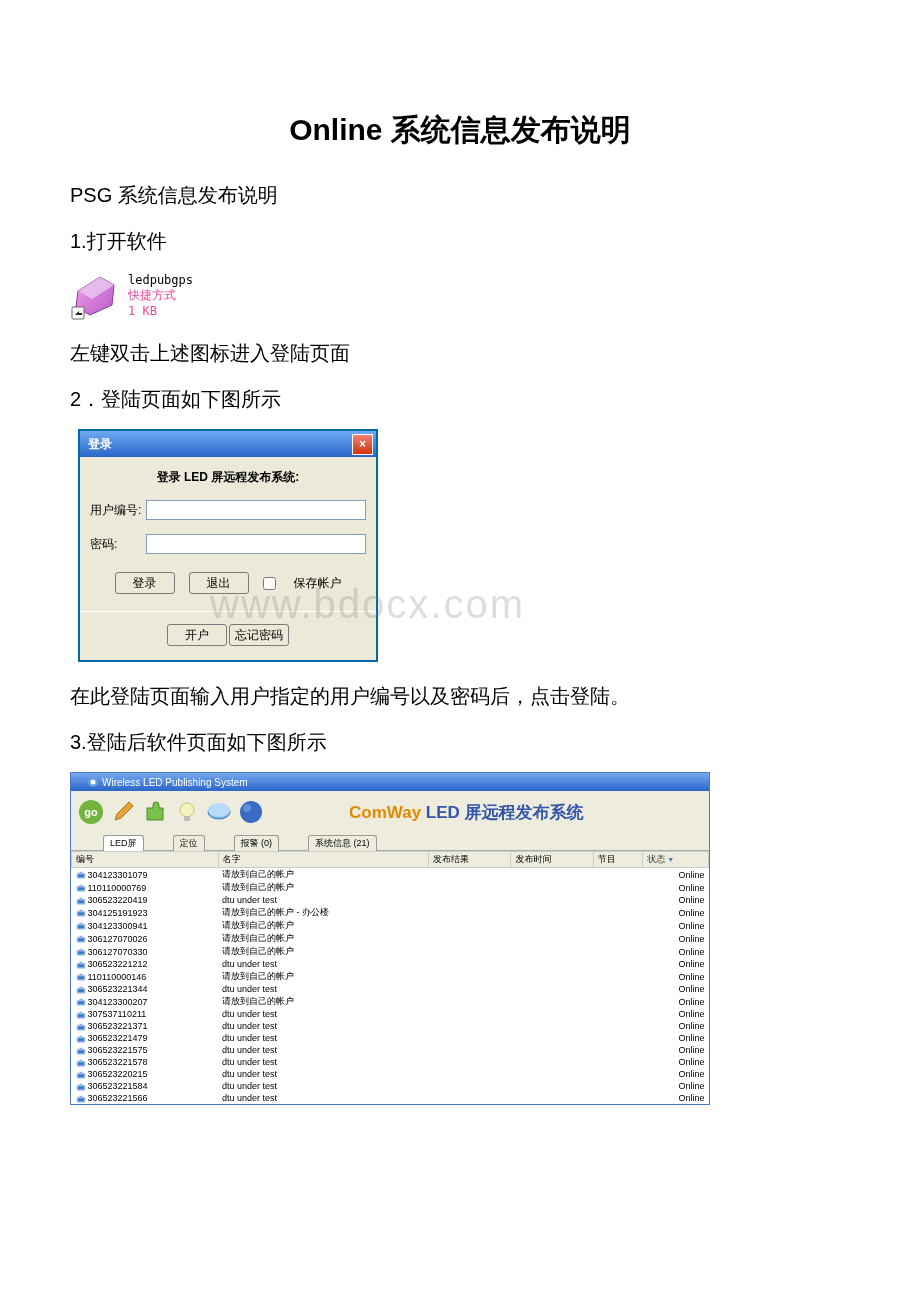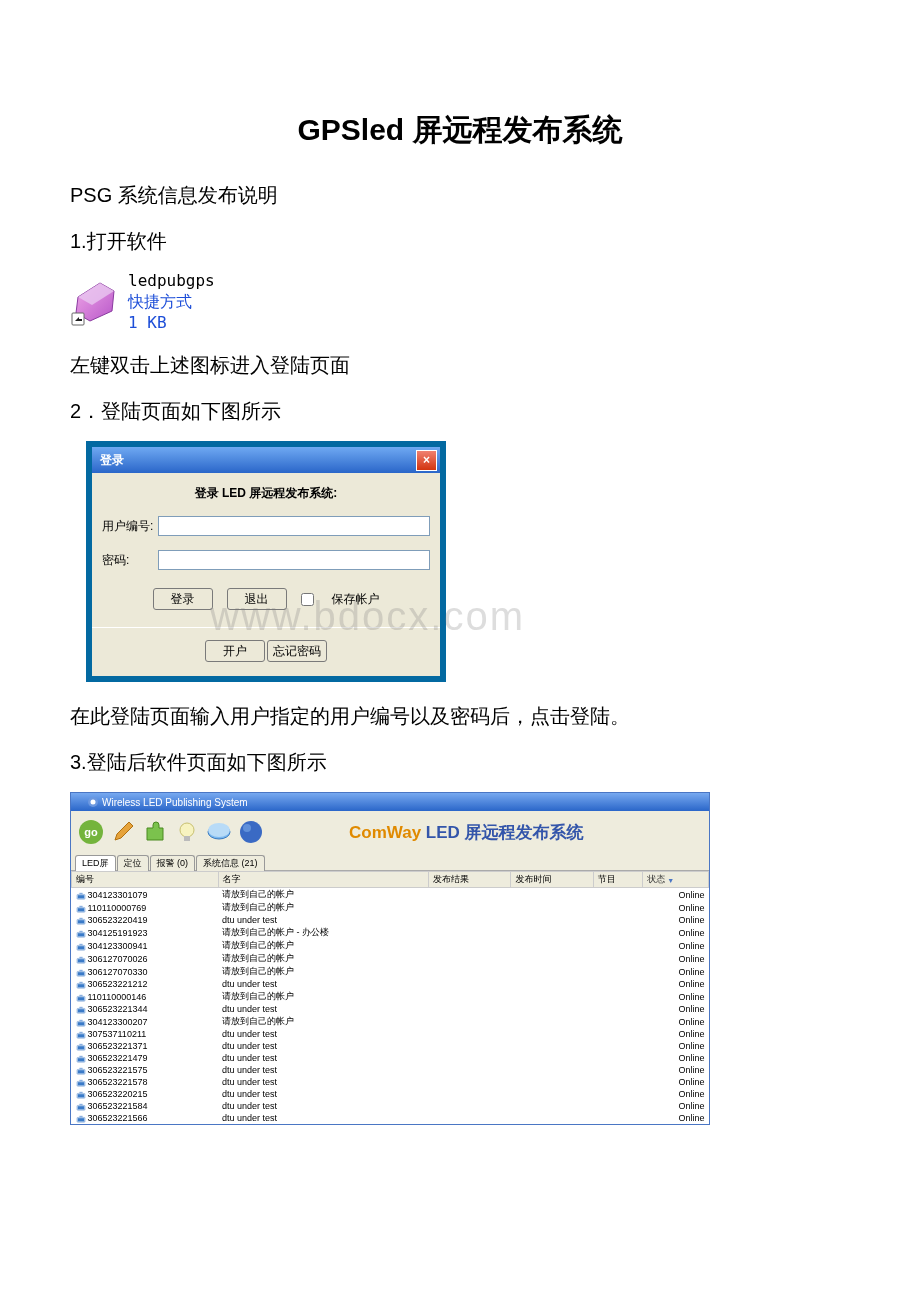--- a/index.html
+++ b/index.html
@@ -2,25 +2,25 @@
 <html><head>
   <meta charset="utf-8">
   <style>
     * { box-sizing: border-box; margin: 0; padding: 0; }
     body { background: #fff; font-family: "Microsoft YaHei", SimSun, Arial, sans-serif; width: 920px; margin: 0 auto; padding: 110px 70px 40px; color: #000; }
     .doc-title { font-size: 30px; font-weight: bold; text-align: center; margin-bottom: 28px; }
     .body-text { font-size: 20px; margin-bottom: 14px; line-height: 1.6; }
     
     .shortcut { display: flex; align-items: center; gap: 8px; margin: 6px 0 16px; }
     .shortcut-svg { width: 50px; height: 50px; flex: 0 0 50px; }
-    .shortcut-text { font-family: "SimSun", monospace; font-size: 16px; line-height: 1.3; }
+    .shortcut-text { font-family: "SimSun", monospace; font-size: 12px; line-height: 1.3; }
     .shortcut-text .fname { color: #000; }
-    .shortcut-text .ftype { color: #1d4ed8; }
+    .shortcut-text .ftype { color: #ec4899; }
     
-    .login-dialog { width: 360px; margin: 6px 16px 18px; border: 6px solid #0369a1; background: #ece9d8; font-family: "SimSun", Arial, sans-serif; font-size: 12px; }
+    .login-dialog { width: 300px; margin: 6px 8px 18px; border: 2px solid #0369a1; background: #ece9d8; font-family: "SimSun", Arial, sans-serif; font-size: 12px; }
     .login-title { display: flex; align-items: center; justify-content: space-between; height: 26px; background: linear-gradient(#6fa9f2, #2a66c9); color: #fff; font-weight: bold; padding-left: 8px; }
     .login-title .close { width: 21px; height: 21px; margin-right: 3px; background: linear-gradient(#f08070, #d23410); border: 1px solid #fff; display: flex; align-items: center; justify-content: center; color: #fff; font-weight: bold; font-size: 12px; }
     .login-body { padding: 12px 10px 6px; }
     .login-subtitle { text-align: center; font-weight: bold; margin-bottom: 14px; }
     .login-row { display: flex; align-items: center; margin-bottom: 14px; }
     .login-row label { width: 56px; }
     .login-row input.txt { flex: 1; height: 20px; border: 1px solid #7f9db9; background: #fff; padding: 0 3px; font-size: 12px; }
     .btn-row { display: flex; align-items: center; gap: 14px; padding: 4px 0 10px; justify-content: center; }
     .win-btn { min-width: 60px; height: 22px; background: #ece9d8; border: 1px solid #7a7a7a; border-radius: 3px; font-size: 12px; cursor: pointer; }
     .chk-wrap { display: flex; align-items: center; gap: 18px; font-size: 12px; }
@@ -32,36 +32,36 @@
     .watermark { position: absolute; left: 140px; top: 153px; font-size: 40px; color: rgba(120,120,120,0.25); letter-spacing: 2px; z-index: 1; pointer-events: none; }
     
     .app-window { border: 1px solid #4a76c4; margin-top: 6px; width: 640px; font-family: "SimSun", Arial, sans-serif; font-size: 10px; }
     .app-title { height: 18px; background: linear-gradient(#77a9f0, #2a66c9); color: #fff; display: flex; align-items: center; padding-left: 16px; font-size: 10px; }
     .app-title svg { width: 12px; height: 12px; margin-right: 3px; }
     .app-toolbar { height: 42px; background: #eeecdd; display: flex; align-items: center; padding: 8px 6px; gap: 4px; }
     .tb-icon { width: 28px; height: 28px; display: flex; align-items: center; justify-content: center; }
     .app-brand { margin-left: 80px; color: #3355aa; font-weight: bold; font-size: 17px; }
     .app-brand .cw { color: #e08a00; }
     .app-tabs { background: #eeecdd; height: 18px; display: flex; align-items: flex-end; padding-left: 4px; font-size: 9px; border-bottom: 1px solid #aaa; }
-    .app-tab { border: 1px solid #999; border-bottom: none; background: #eeecdd; padding: 1px 6px; margin-right: 1px; border-radius: 3px 3px 0 0; position: relative; top: 1px; }
+    .app-tab { border: 1px solid #999; border-bottom: none; background: #eeecdd; padding: 1px 6px; margin-right: 1px; border-radius: 3px 3px 0 0; position: relative; top: 1px; margin-left: 28px; }
     .app-tab.active { background: #fff; }
     .app-table { width: 100%; border-collapse: collapse; background: #fff; }
     .app-table th { background: #eeecdd; border: 1px solid #ccc; font-weight: normal; text-align: left; padding: 1px 4px; font-size: 9px; height: 14px; }
     .app-table th:last-child { color: #333; }
     .app-table th .tri { font-size: 7px; color: #4a76c4; margin-left: 2px; vertical-align: middle; }
     .app-table td { padding: 0 4px; font-size: 9px; height: 12px; white-space: nowrap; }
     .app-table td.id-cell { color: #000; }
     .app-table td.st-cell { text-align: right; }
     .row-icon { display: inline-block; vertical-align: middle; margin-right: 2px; }
     .row-icon svg { width: 10px; height: 8px; display: block; }
   </style>
 </head>
 <body>
 
-<h1 class="doc-title">GPSled 屏远程发布系统</h1>
+<h1 class="doc-title">Online 系统信息发布说明</h1>
 
 <p class="body-text">PSG 系统信息发布说明</p>
 <p class="body-text">1.打开软件</p>
 
 <div class="shortcut">
   <svg class="shortcut-svg" viewBox="0 0 50 50">
     <defs>
       <linearGradient id="dg" x1="0" y1="0" x2="1" y2="1">
         <stop offset="0" stop-color="#f0a7e8"></stop>
           <stop offset="1" stop-color="#b857c9"></stop>

